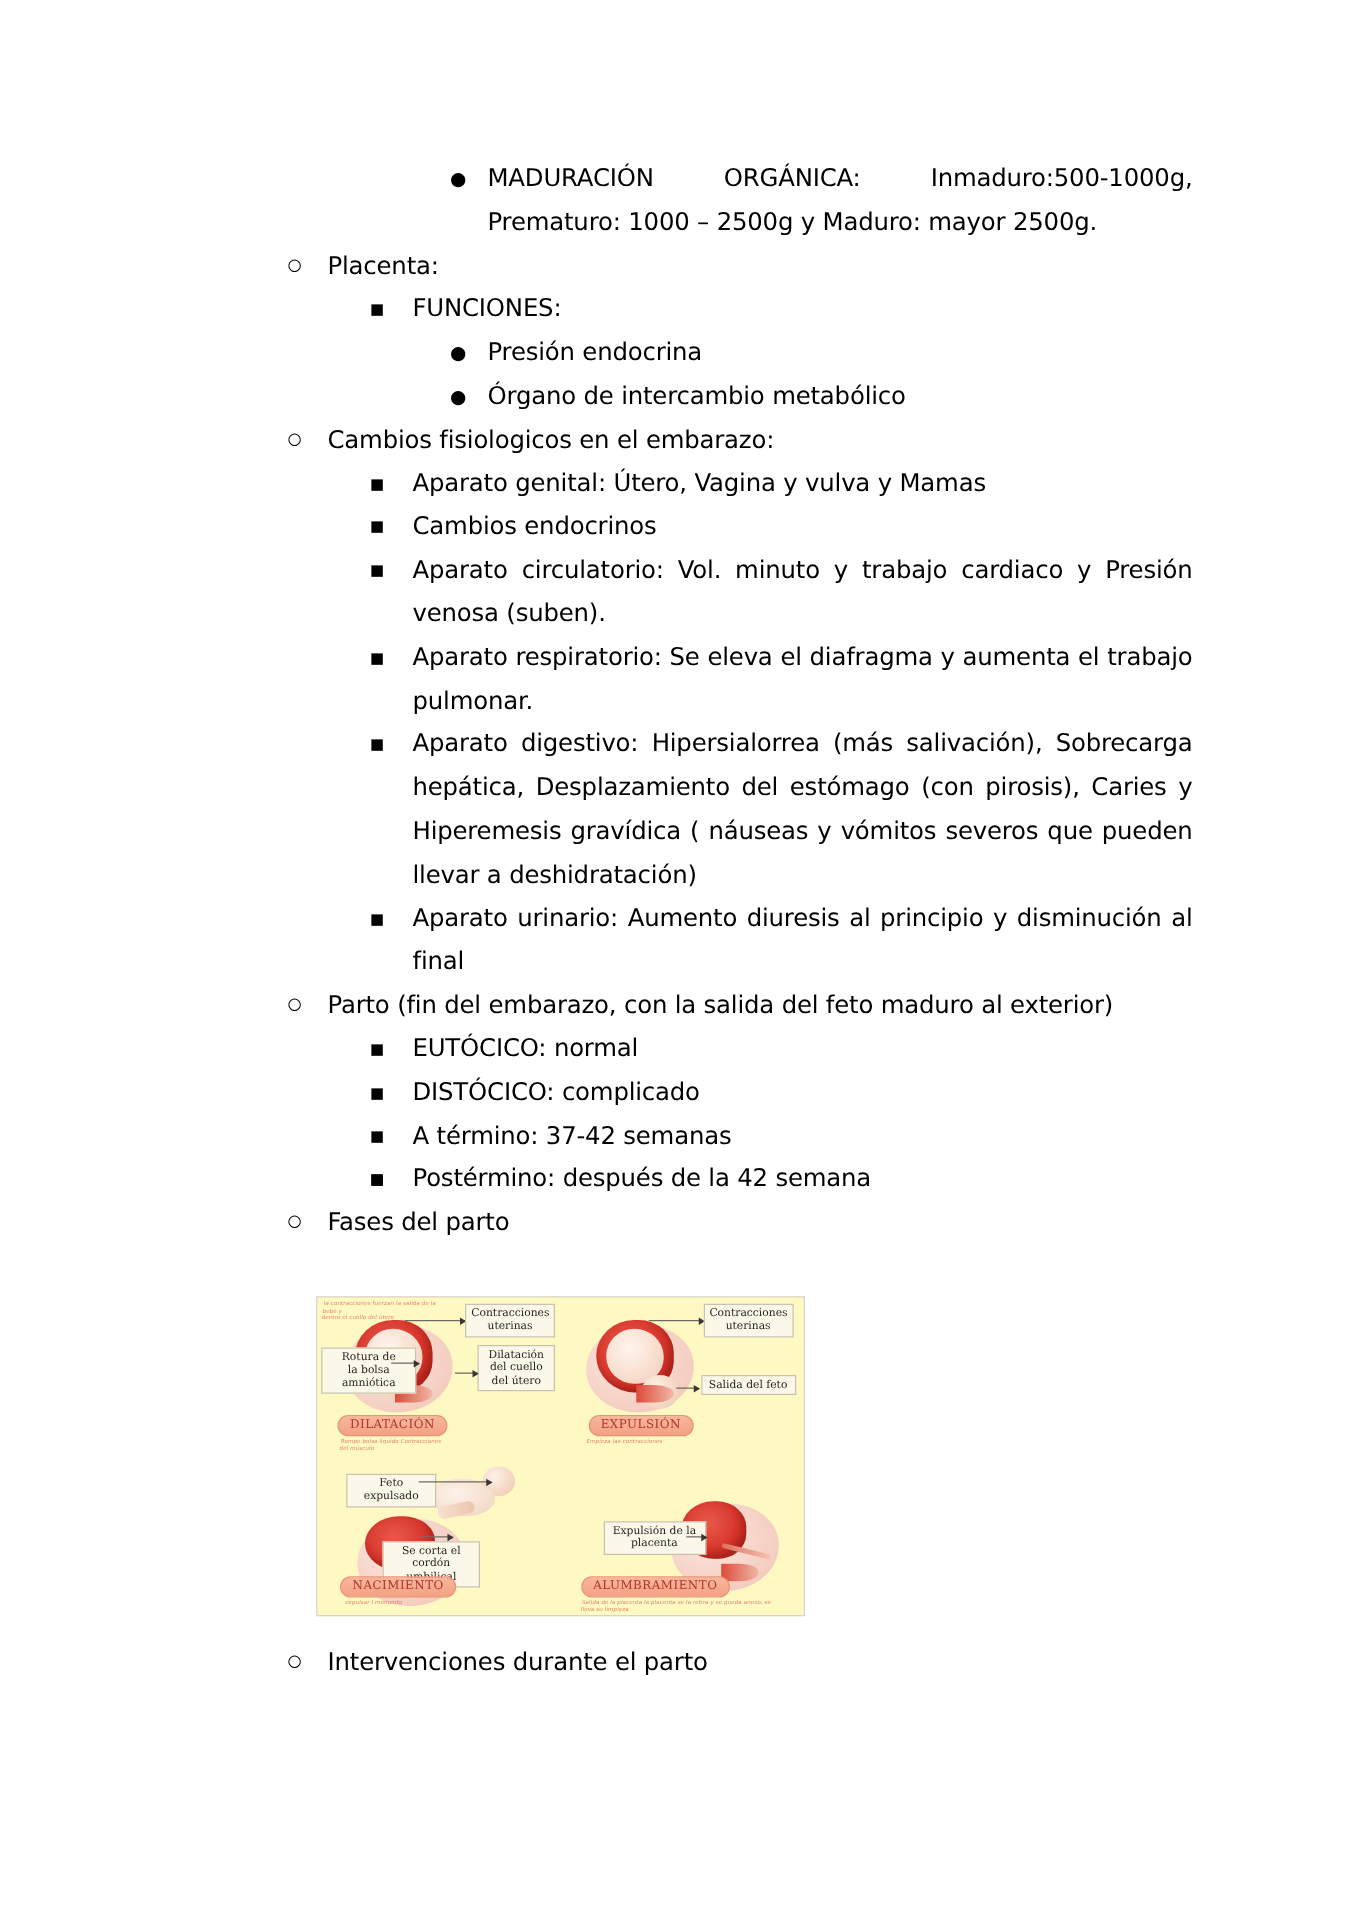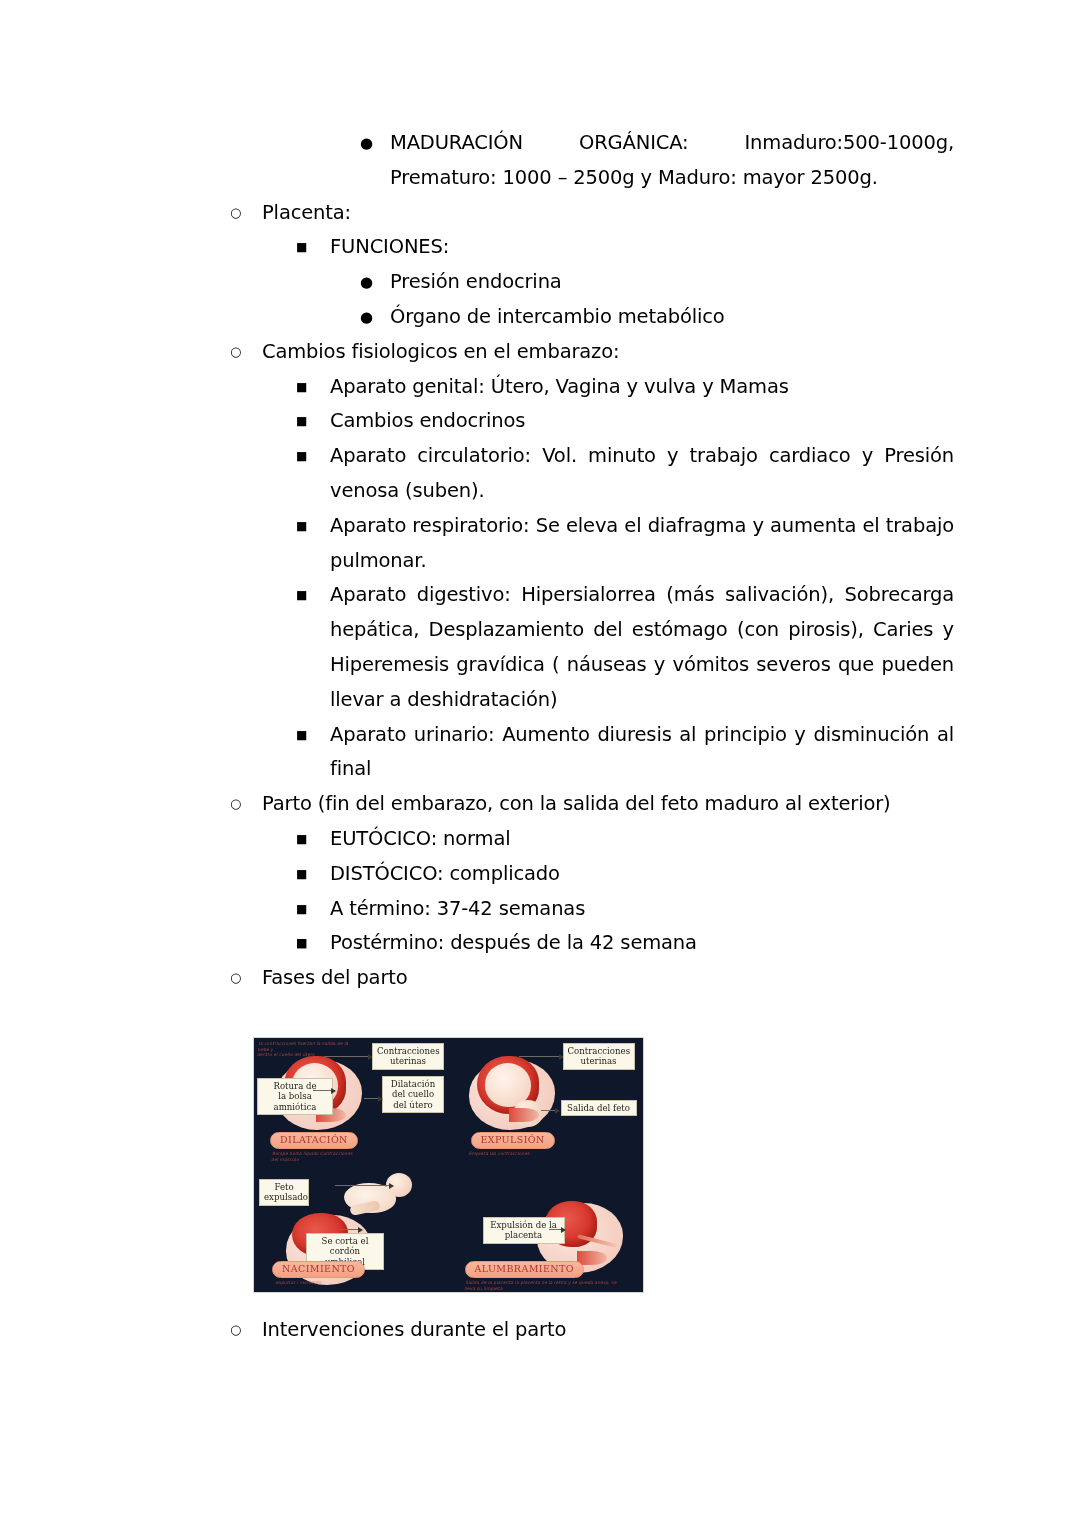--- a/index.html
+++ b/index.html
@@ -78,21 +78,21 @@
     position: absolute;
     left: 253px;
     top: 1037px;
     width: 391px;
     height: 256px;
   }
   .figure {
     position: relative;
     width: 100%;
     height: 100%;
-    background: #0f172a;
+    background: #fef9c3;
     border: 1px solid #d8d4cc;
     box-sizing: border-box;
     overflow: hidden;
   }
   .quad {
     position: absolute;
     width: 50%;
     height: 50%;
     box-sizing: border-box;
   }
@@ -389,21 +389,21 @@
         <div class="hand" style="left:20px; top:113px; width:96px;">Empieza las contracciones</div>
       </div>
 
       <div class="quad q-bl">
         <div class="baby" style="left:86px; top:8px; width:80px; height:44px;">
           <div class="b-head"></div>
           <div class="b-body"></div>
           <div class="b-limb"></div>
         </div>
 
-        <div class="callout" style="left:5px; top:14px; width:50px;">Feto expulsado</div>
+        <div class="callout" style="left:23px; top:14px; width:72px;">Feto expulsado</div>
         <div class="leader" style="left:81px; top:20px; width:58px;"></div>
 
         <div class="anat" style="left:32px; top:42px;">
           <div class="pelvis"></div>
           <div class="uterus" style="left:6px; top:6px; width:56px; height:44px;"></div>
           <div class="cord"></div>
           <div class="cervix"></div>
         </div>
 
         <div class="callout" style="left:4px; top:68px; width:78px;margin-left:48px;">Se corta el

